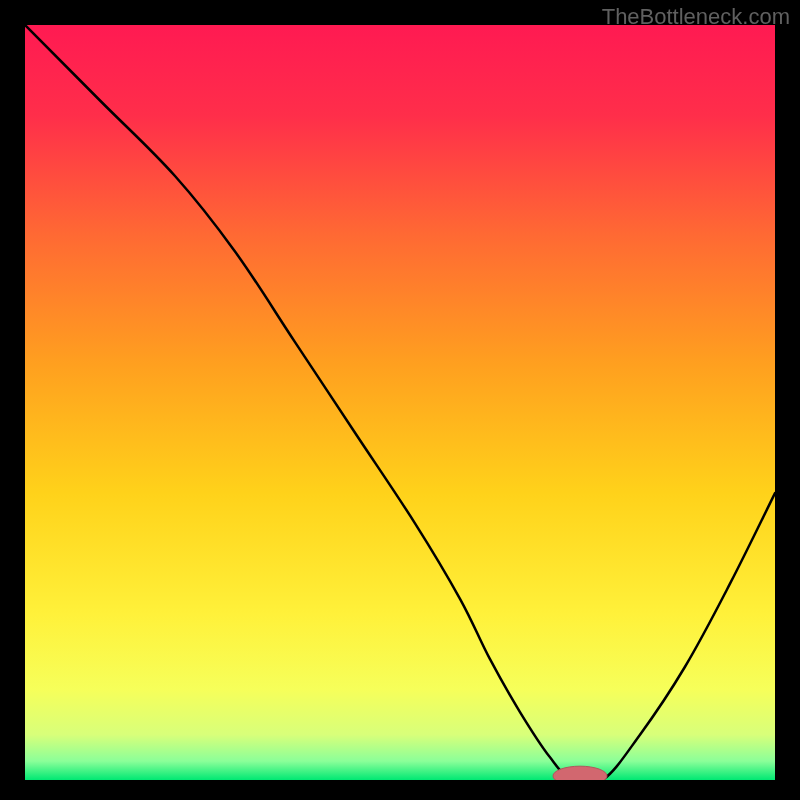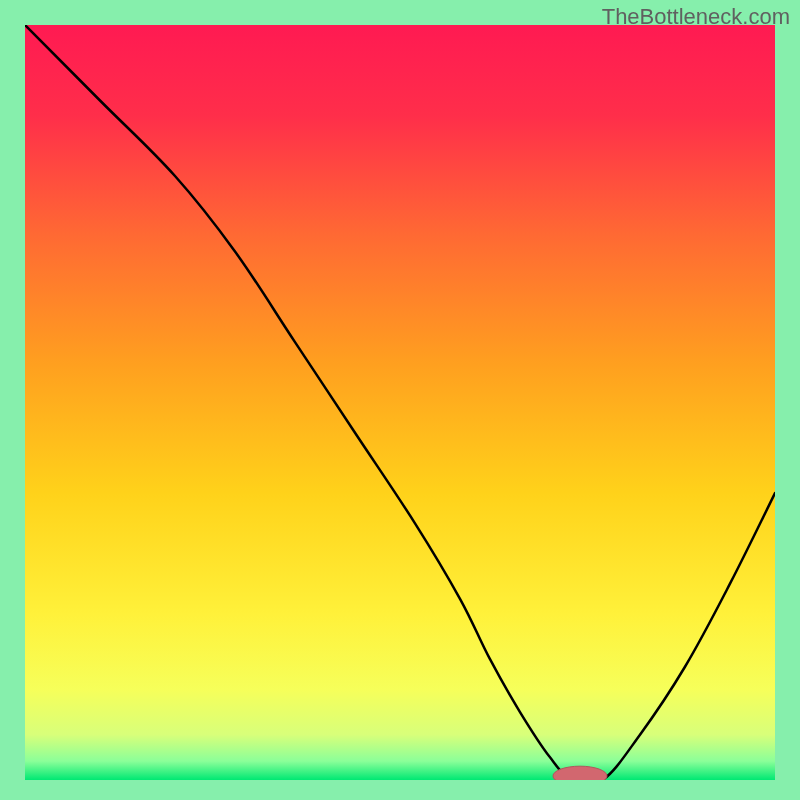--- a/index.html
+++ b/index.html
@@ -6,21 +6,21 @@
     margin: 0;
     padding: 0;
     width: 800px;
     height: 800px;
     overflow: hidden;
     background: #fff;
   }
   .outer {
     width: 800px;
     height: 800px;
-    background: #86efac;
+    background: #000000;
     position: relative;
   }
   .watermark {
     position: absolute;
     top: 4px;
     right: 10px;
     color: #606060;
     font-family: Arial, Helvetica, sans-serif;
     font-size: 22px;
     font-weight: 500;

